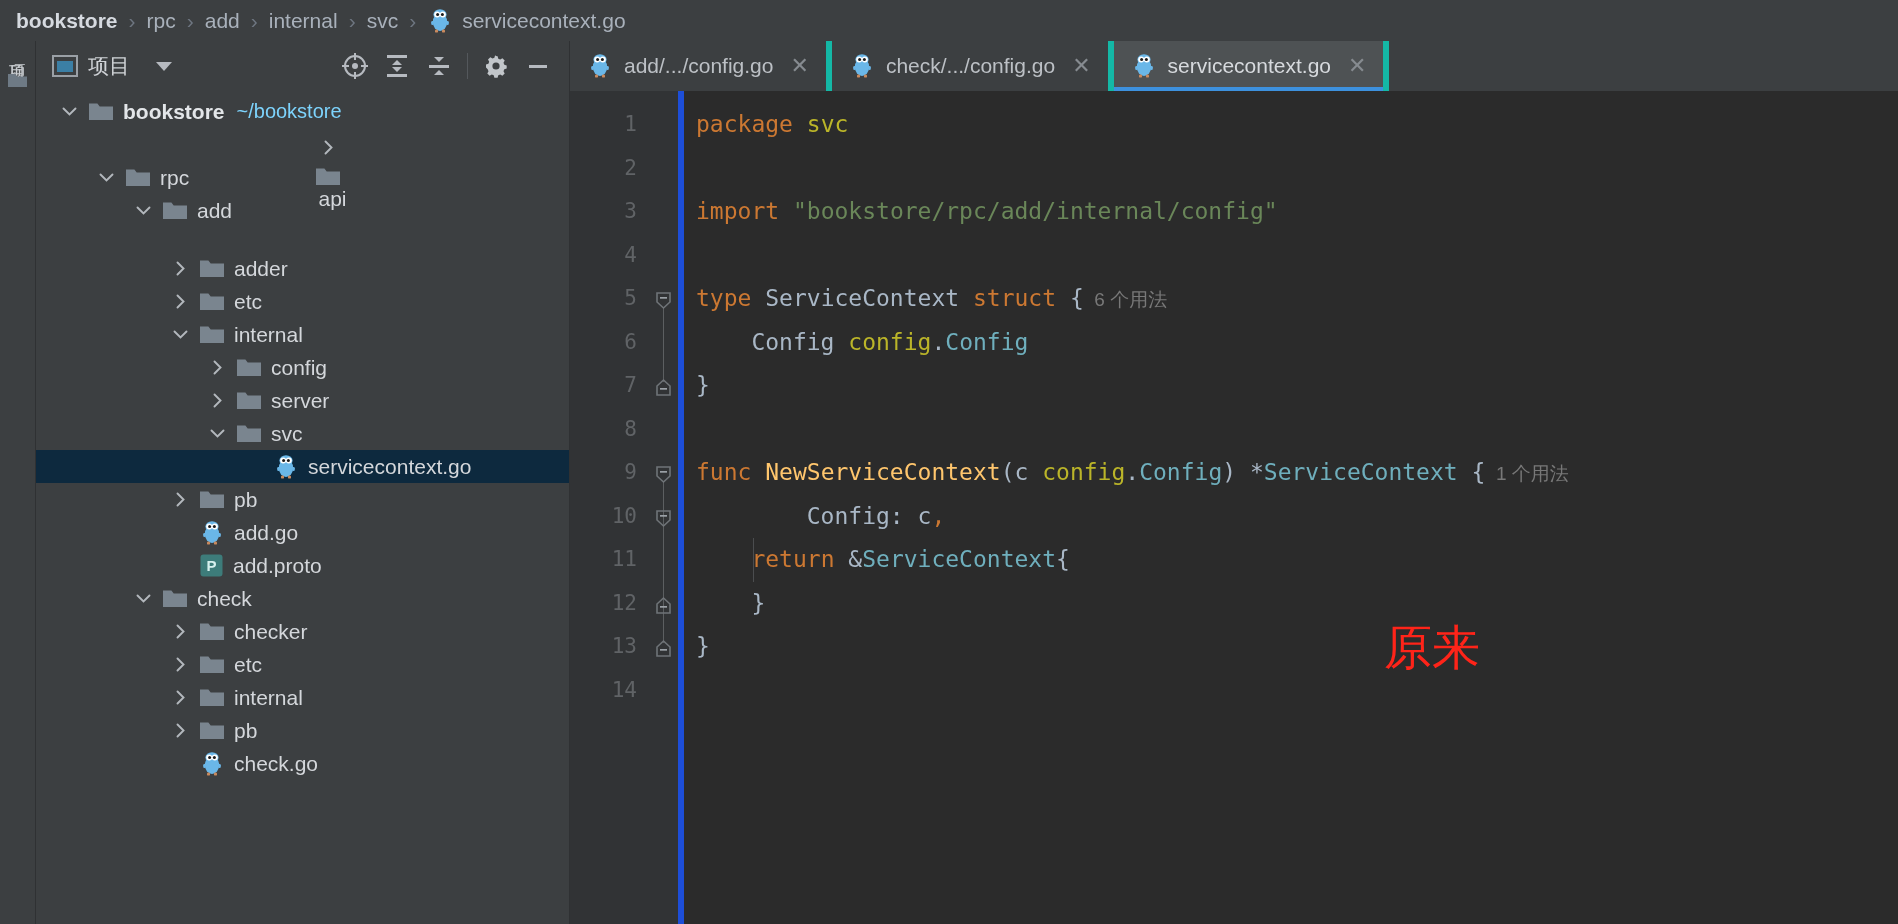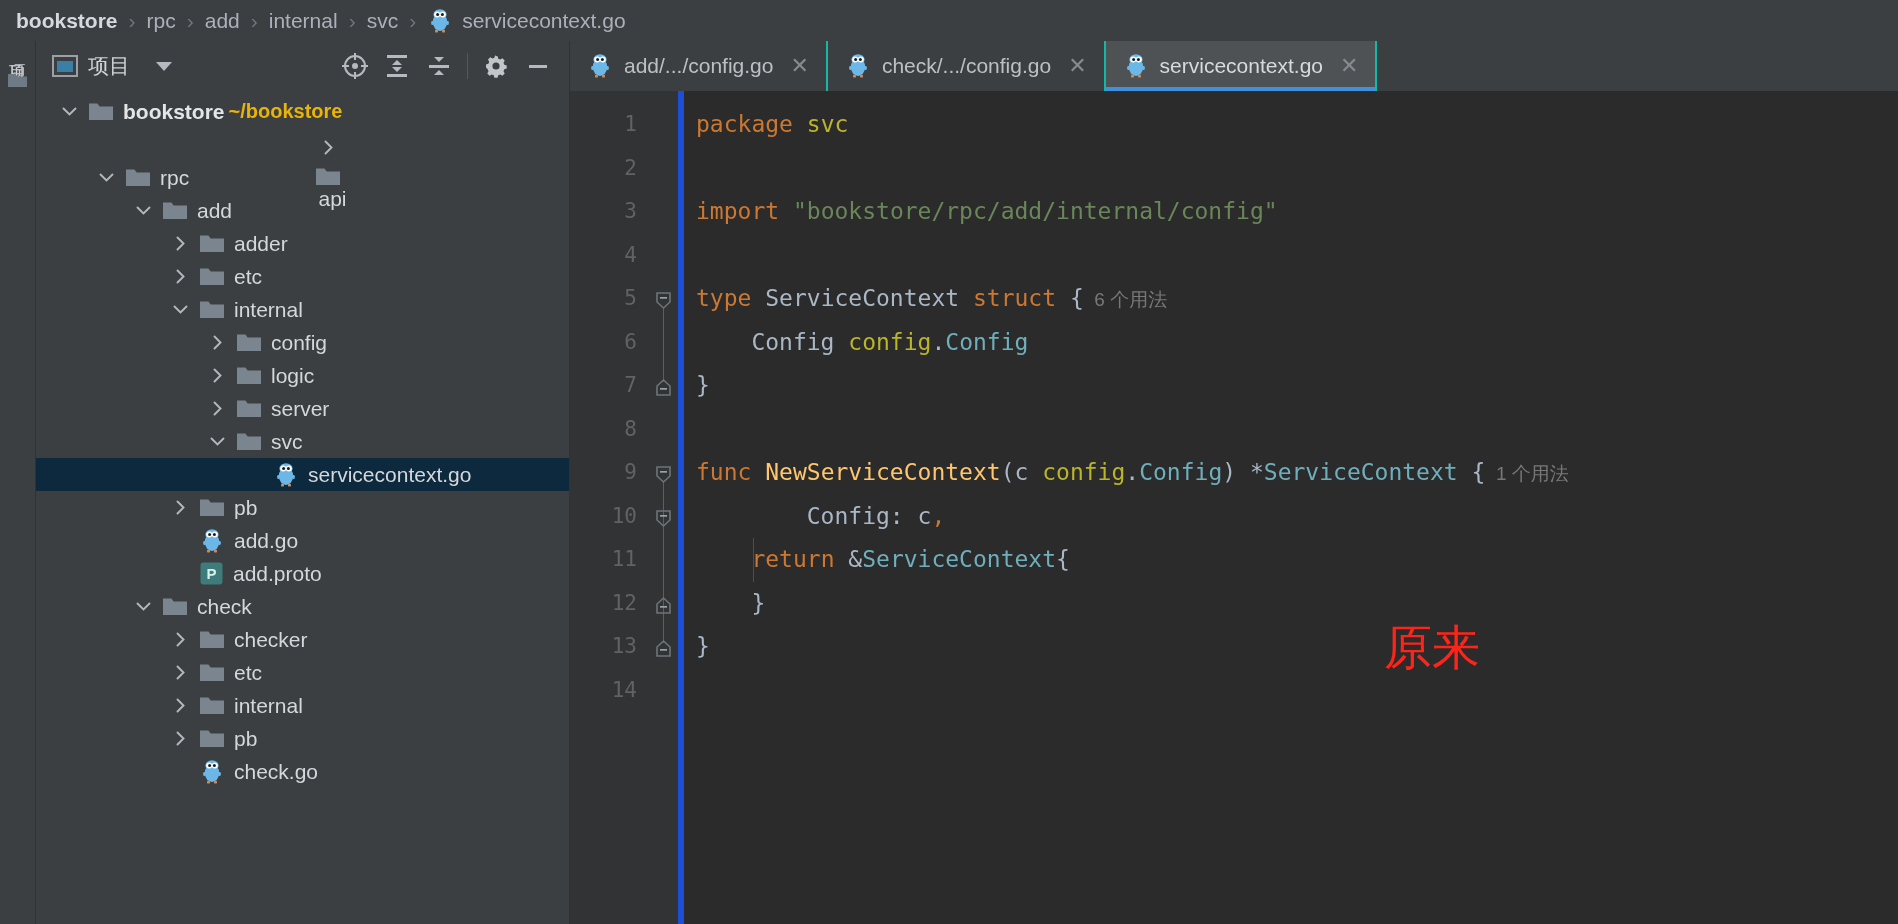--- a/index.html
+++ b/index.html
@@ -105,21 +105,21 @@
     display: flex;
     align-items: center;
     font-size: 21px;
     color: #d4d7db;
     white-space: nowrap;
   }
   .tree-row.selected { background: #0d293e; }
   .tw { width: 38px; display: flex; align-items: center; justify-content: center; flex: 0 0 38px;}
   .tree-label { margin-left: 9px; }
   .tree-label.bold { font-weight: bold; color: #e3e6e9; }
-  .tree-path { margin-left: 4px; color: #eab308; font-size: 20px; font-weight: bold; }
+  .tree-path { margin-left: 12px; color: #7dd3fc; font-size: 20px; }
   .ic { flex: 0 0 auto; display:flex; align-items:center; }
 
   
   #editor-area {
     flex: 1;
     display: flex;
     flex-direction: column;
     background: #2b2b2b;
     min-width: 0;
   }
@@ -131,21 +131,21 @@
     flex: 0 0 50px;
   }
   .tab {
     display: flex;
     align-items: center;
     gap: 11px;
     padding: 0 17px 0 17px;
     font-size: 21px;
     color: #bcc0c5;
     position: relative;
-    border-right: 2px solid #14b8a6;
+    border-right: 6px solid #14b8a6;
   }
   .tab.active { background: #4e5254; color: #d7dade; }
   .tab.active::after {
     content: "";
     position: absolute;
     left: 0; right: 0; bottom: 0;
     height: 4px;
     background: #3d91de;
   }
   .tab-close {
@@ -384,21 +384,21 @@
               <path d="M2.5 5.5L8.5 11.5 14.5 5.5" fill="none" stroke="#b3b8bd" stroke-width="1.9" stroke-linecap="round"></path>
             </svg>
           </span>
           <span class="ic">
             <svg width="26" height="21" viewBox="0 0 26 21">
               <path d="M1 2.5h8.4l2.3 2.9H25V19H1z" fill="#7a858f"></path>
             </svg>
           </span>
           <span class="tree-label">add</span>
         </div>
-        <div class="tree-row" style="padding-left: 125px;">
+        <div class="tree-row" style="padding-left: 125px; margin-top: 25px;">
           <span class="tw">
             <svg width="17" height="17" viewBox="0 0 17 17">
               <path d="M5.5 2.5L11.5 8.5 5.5 14.5" fill="none" stroke="#b3b8bd" stroke-width="1.9" stroke-linecap="round"></path>
             </svg>
           </span>
           <span class="ic">
             <svg width="26" height="21" viewBox="0 0 26 21">
               <path d="M1 2.5h8.4l2.3 2.9H25V19H1z" fill="#7a858f"></path>
             </svg>
           </span>
@@ -435,33 +435,20 @@
             <svg width="17" height="17" viewBox="0 0 17 17">
               <path d="M5.5 2.5L11.5 8.5 5.5 14.5" fill="none" stroke="#b3b8bd" stroke-width="1.9" stroke-linecap="round"></path>
             </svg>
           </span>
           <span class="ic">
             <svg width="26" height="21" viewBox="0 0 26 21">
               <path d="M1 2.5h8.4l2.3 2.9H25V19H1z" fill="#7a858f"></path>
             </svg>
           </span>
           <span class="tree-label">config</span>
-        </div>
-        <div class="tree-row" style="padding-left: 162px;">
-          <span class="tw">
-            <svg width="17" height="17" viewBox="0 0 17 17">
-              <path d="M5.5 2.5L11.5 8.5 5.5 14.5" fill="none" stroke="#b3b8bd" stroke-width="1.9" stroke-linecap="round"></path>
-            </svg>
-          </span>
-          <span class="ic">
-            <svg width="26" height="21" viewBox="0 0 26 21">
-              <path d="M1 2.5h8.4l2.3 2.9H25V19H1z" fill="#7a858f"></path>
-            </svg>
-          </span>
-          <span class="tree-label">logic</span>
         </div>
         <div class="tree-row" style="padding-left: 162px;">
           <span class="tw">
             <svg width="17" height="17" viewBox="0 0 17 17">
               <path d="M5.5 2.5L11.5 8.5 5.5 14.5" fill="none" stroke="#b3b8bd" stroke-width="1.9" stroke-linecap="round"></path>
             </svg>
           </span>
           <span class="ic">
             <svg width="26" height="21" viewBox="0 0 26 21">
               <path d="M1 2.5h8.4l2.3 2.9H25V19H1z" fill="#7a858f"></path>

